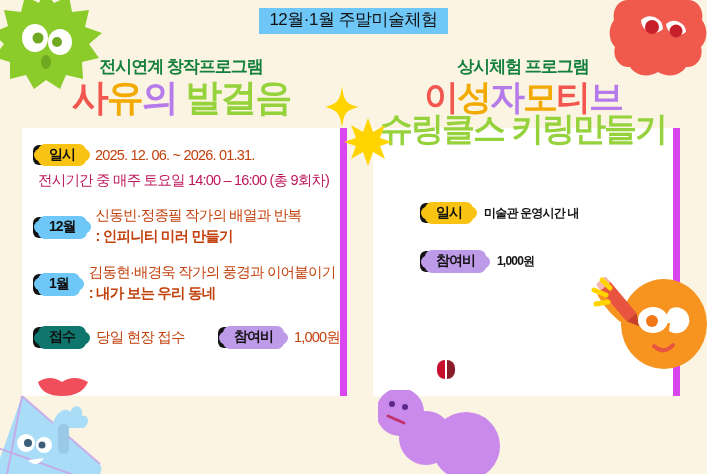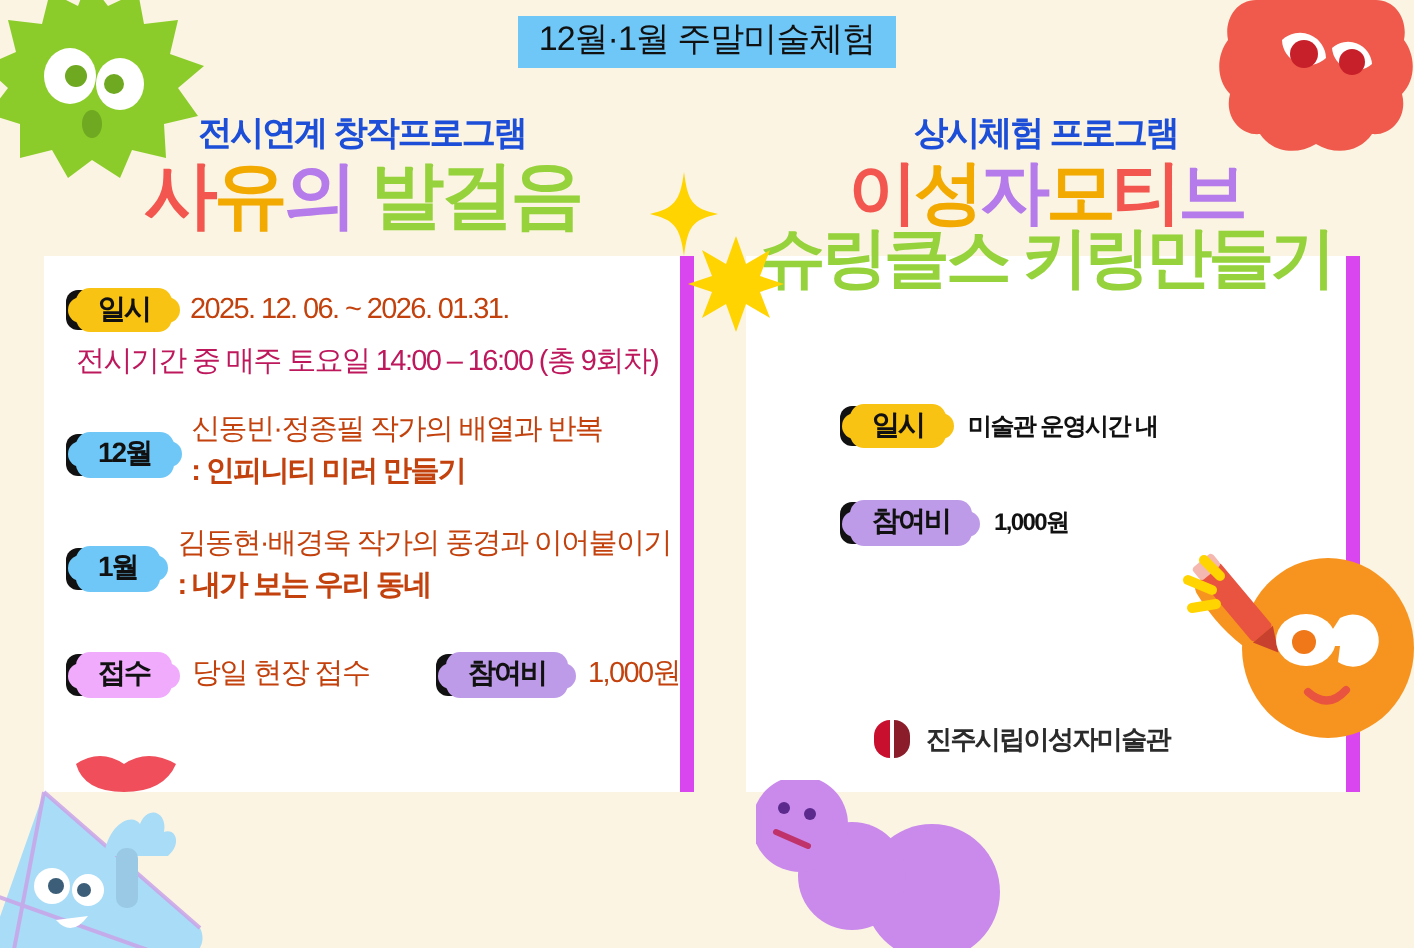--- a/index.html
+++ b/index.html
@@ -21,21 +21,21 @@
   }
   .banner-text{
     background:#6EC7F7;color:#111;
     font-weight:normal;font-size:17px;letter-spacing:-0.5px;
     padding:3px 10px 4px;line-height:1.1;white-space:nowrap;
   }
 
   
   .head{position:absolute;z-index:5;text-align:center;}
   .head .sub{
-    font-size:17px;font-weight:bold;color:#1d4ed8;letter-spacing:-1px;
+    font-size:17px;font-weight:bold;color:#15803d;letter-spacing:-1px;
     white-space:nowrap;line-height:1.1;
   }
   .title{
     font-size:37px;font-weight:bold;letter-spacing:-2px;
     white-space:nowrap;line-height:1.02;margin-top:2px;
   }
   .title2{
     font-size:33px;font-weight:bold;letter-spacing:-2px;
     white-space:nowrap;line-height:1.02;margin-top:-2px;
   }
@@ -56,21 +56,21 @@
   .badge{
     display:inline-block;position:relative;color:#111;
     font-weight:bold;font-size:14px;letter-spacing:-1px;
     padding:3px 11px 4px;line-height:1.1;
     border-radius:7px;
     text-align:center;white-space:nowrap;
     box-shadow:-6px 0 0 -1px currentColor;
   }
   .badge-yellow{background:#F9C313;}
   .badge-blue{background:#6EC7F7;}
-  .badge-red{background:#f0abfc;}
+  .badge-red{background:#0f766e;}
   .badge-purple{background:#BE9BE8;}
   .badge::before,.badge::after{
     content:"";position:absolute;top:50%;transform:translateY(-50%);
     width:13px;height:13px;border-radius:50%;background:inherit;
   }
   .badge::before{left:-4px;}
   .badge::after{right:-4px;}
 
   .row{display:flex;align-items:flex-start;gap:9px;}
   .txt{font-size:14.5px;color:#c2410c;letter-spacing:-0.8px;line-height:1.35;white-space:nowrap;}
@@ -196,21 +196,20 @@
         <span class="badge badge-purple">참여비</span>
         <span class="rtxt">1,000원</span>
       </div>
     </div>
 
     <div class="logo">
       <span class="logo-mark">
         <i class="l"></i>
           <i class="r"></i>
       </span>
-      <span class="logo-text">진주시립이성자미술관</span>
     </div>
   </div>
 
   <svg class="deco" style="left:588px;top:262px;width:120px;height:112px;z-index:8;" viewBox="0 0 120 112">
     <ellipse cx="76" cy="62" rx="43" ry="45" fill="#F79420"></ellipse>
     <path d="M40 60 C28 52 20 42 14 32" stroke="#F79420" stroke-width="9" fill="none" stroke-linecap="round"></path>
     <g transform="rotate(-40 32 36)">
       <rect x="22" y="16" width="13" height="42" fill="#E8543F" rx="2"></rect>
       <rect x="22" y="10" width="13" height="8" fill="#F4B8B0" rx="2"></rect>
       <path d="M22 58 L28.5 70 L35 58 Z" fill="#C8402E"></path>

